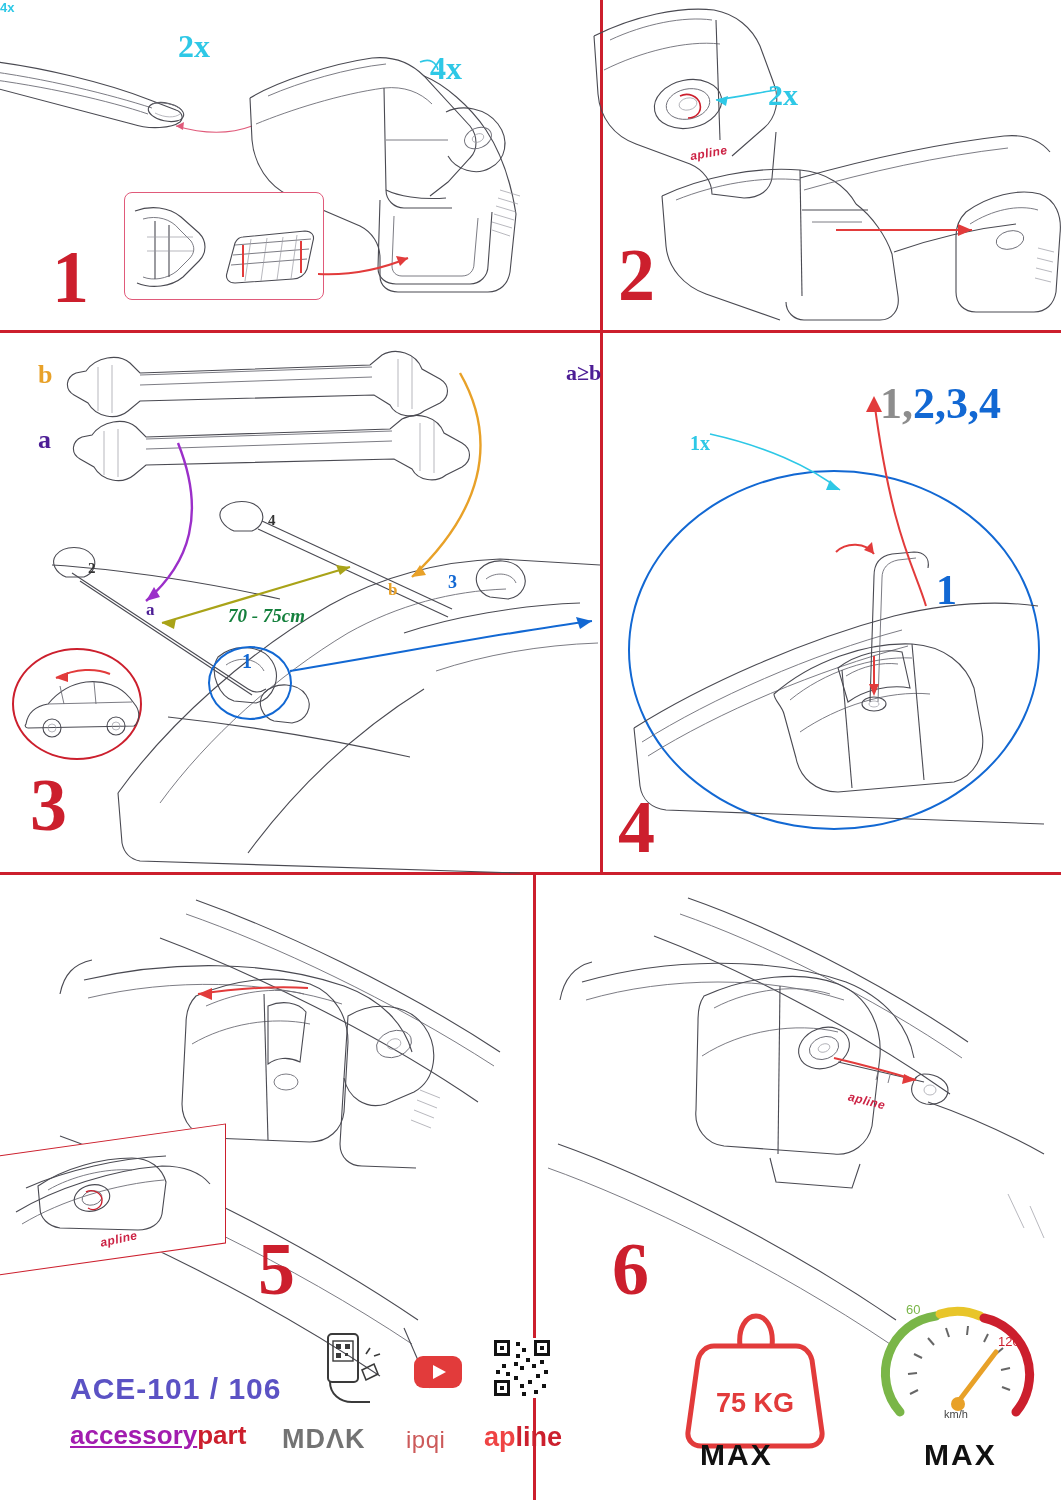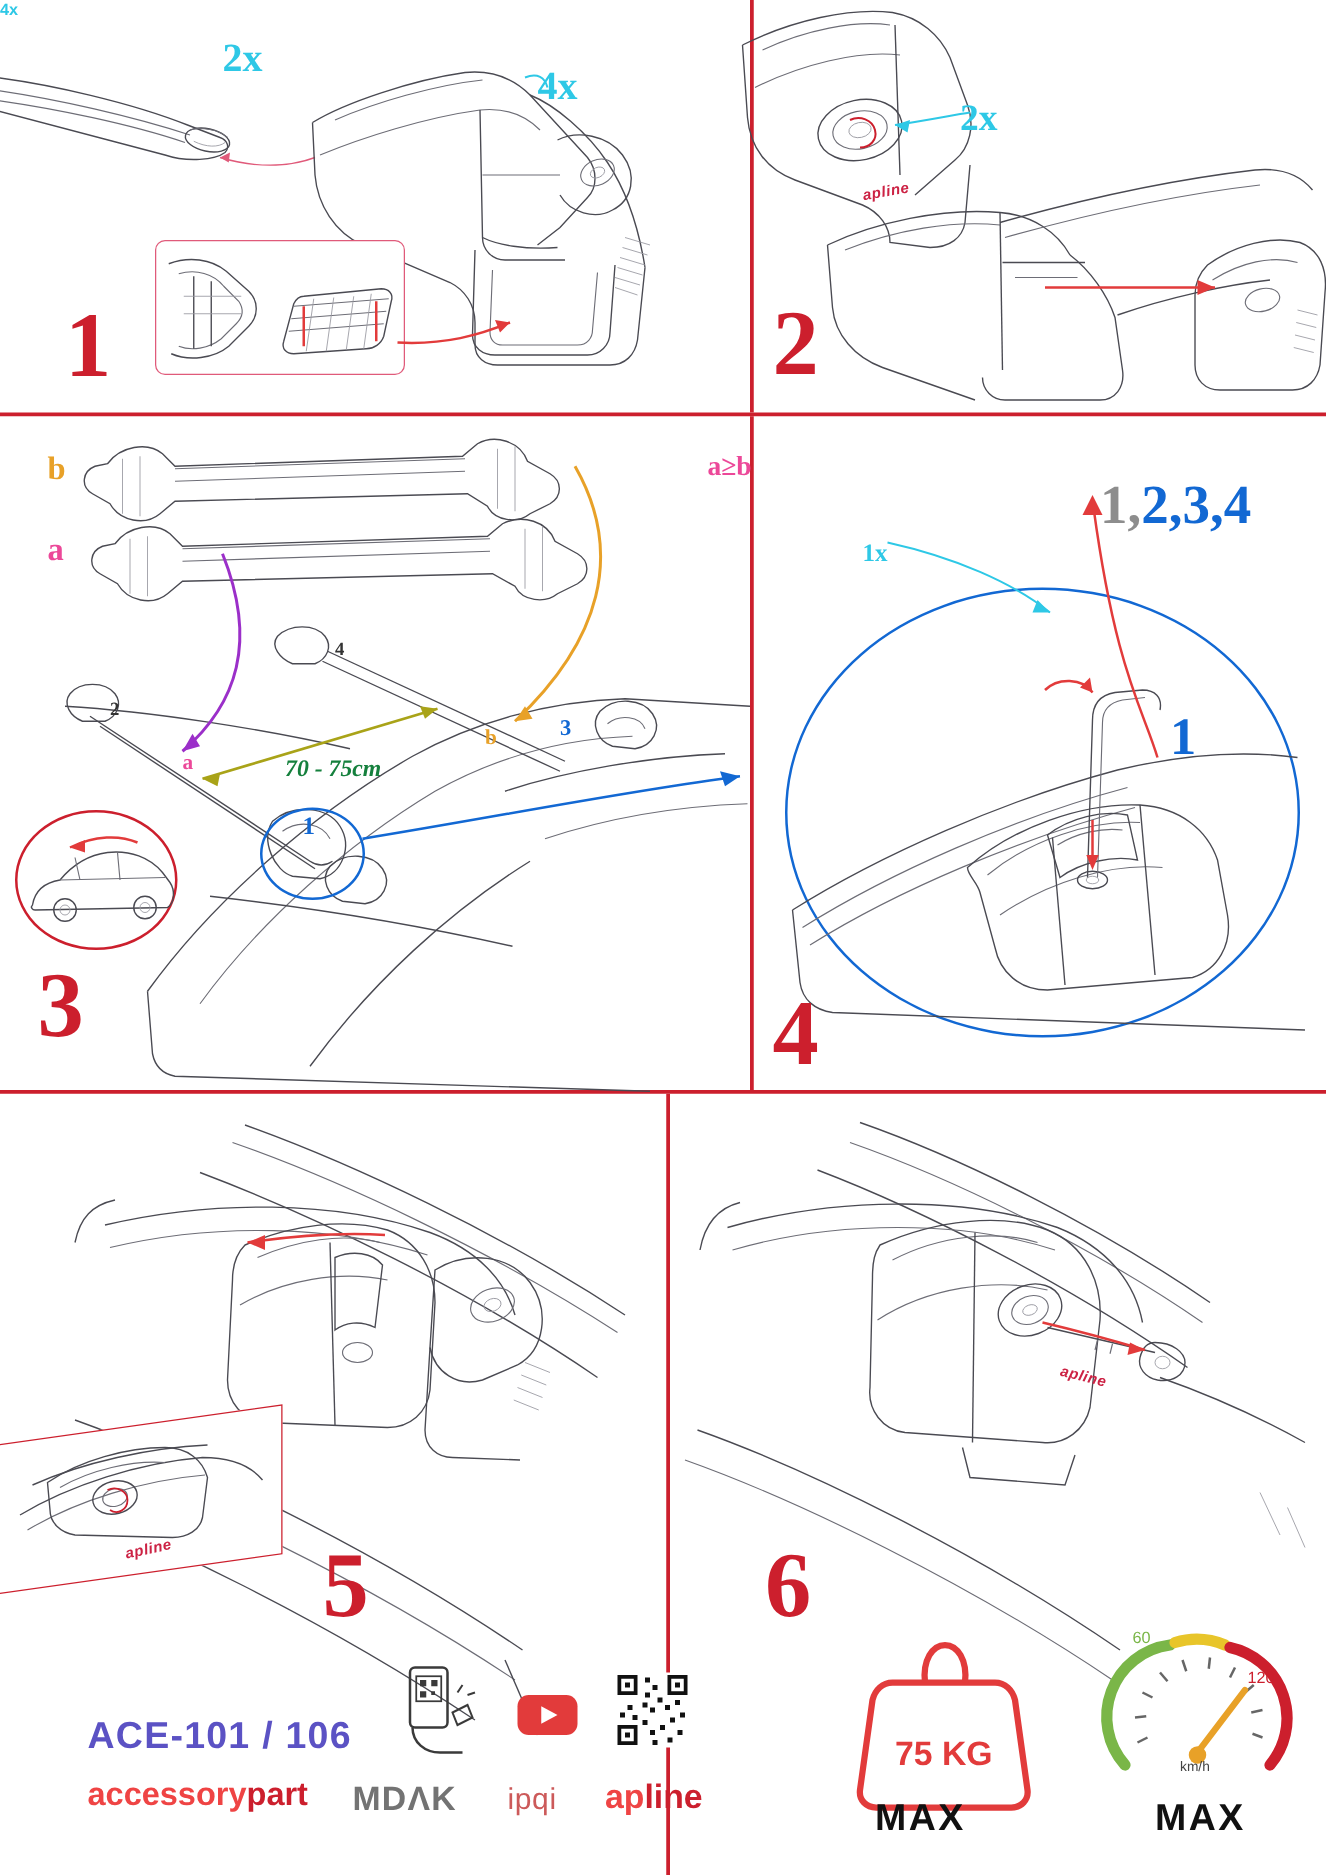--- a/index.html
+++ b/index.html
@@ -41,21 +41,21 @@
   }
   .s1 { left:52px;  top:240px; }
   .s2 { left:618px; top:238px; }
   .s3 { left:30px;  top:768px; }
   .s4 { left:618px; top:790px; }
   .s5 { left:258px; top:1232px; }
   .s6 { left:612px; top:1232px; }
 
   
   .cyan   { color:#2ec8e6; }
-  .purple { color:#ec4899; }
+  .purple { color:#4c1d95; }
   .orange { color:#e8a128; }
   .blue   { color:#1268d3; }
   .gray   { color:#8d8d8d; }
 
   .lbl {
     position:absolute;
     font-family:"Liberation Serif", serif;
     font-weight:700;
     white-space:nowrap;
   }
@@ -84,21 +84,21 @@
   .brand-code {
     position:absolute; left:70px; top:1372px;
     font-family:"Liberation Sans", sans-serif;
     font-size:30px; font-weight:700; color:#5b52c4;
     letter-spacing:1px;
   }
   .brand-name {
     position:absolute; left:70px; top:1420px;
     font-size:26px; font-weight:700; letter-spacing:0px;
   }
-  .brand-name .b1 { color:#ef4444; }
+  .brand-name .b1 { color:#a21caf;text-decoration:underline; }
   .brand-name .b2 { color:#cc1f2d; }
 
   .logo-mdak {
     position:absolute; left:282px; top:1424px;
     font-size:27px; font-weight:700; color:#737373; letter-spacing:1px;
   }
   .logo-ipqi {
     position:absolute; left:406px; top:1426px;
     font-size:24px; color:#cc5a5a; letter-spacing:0.5px;
   }

